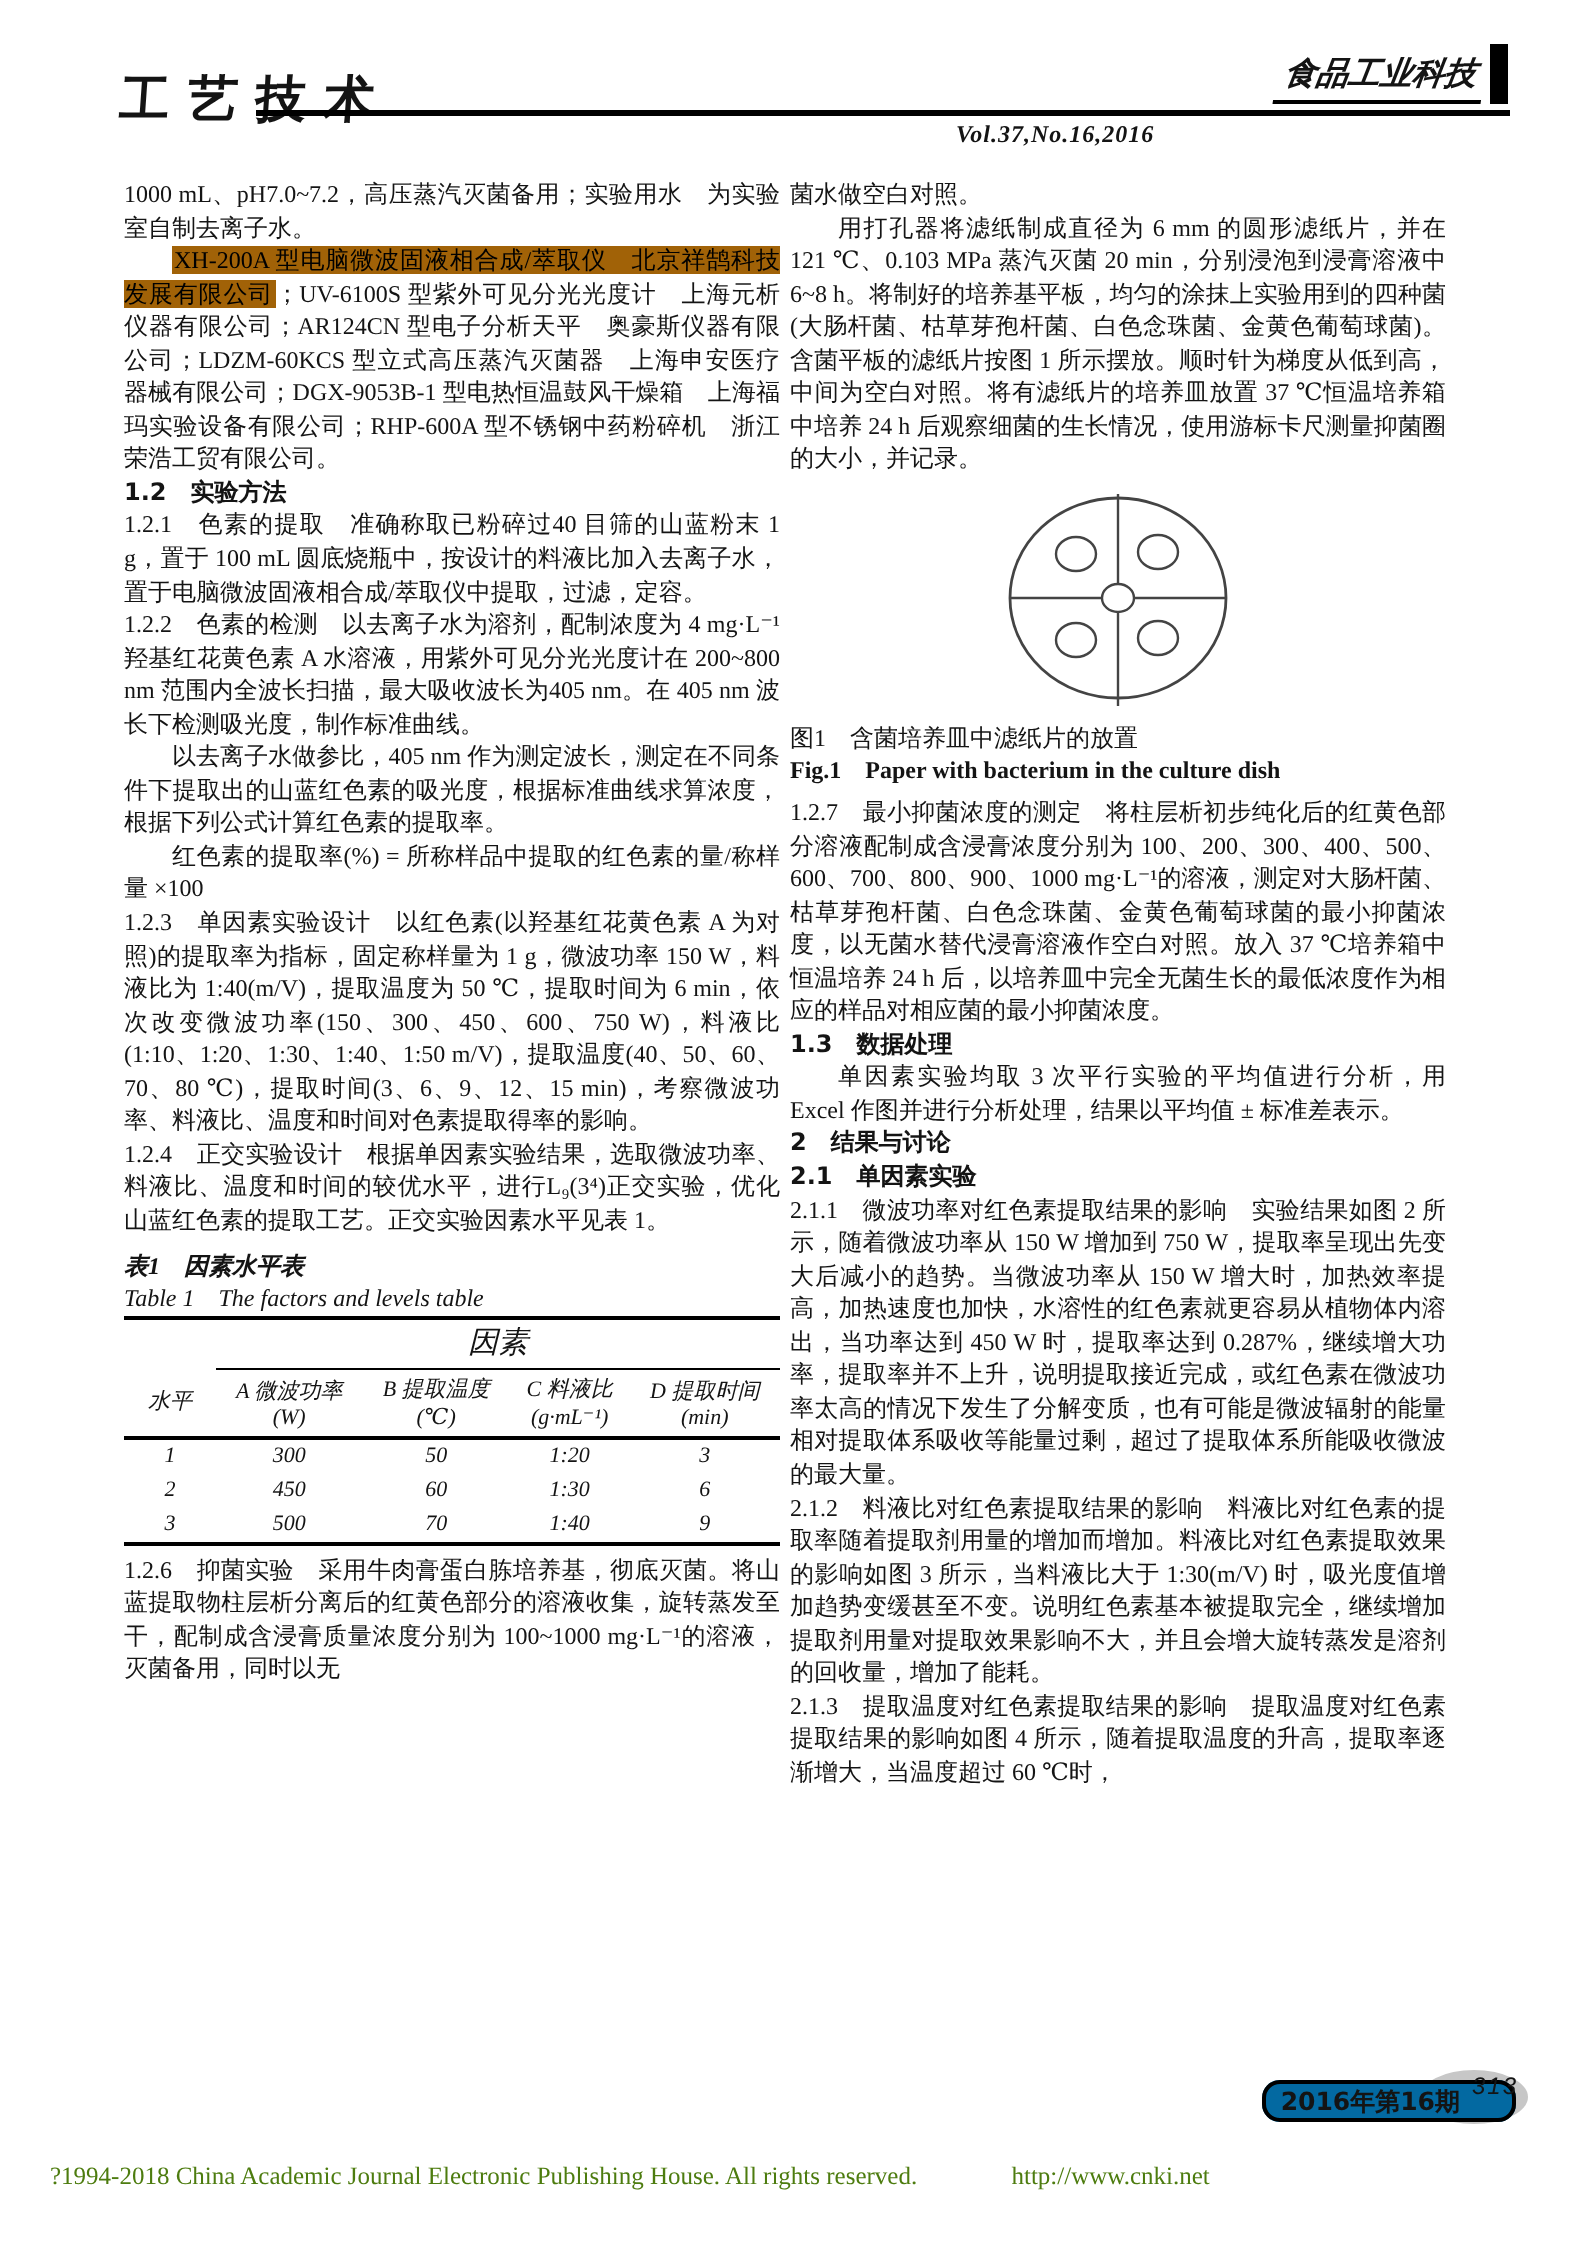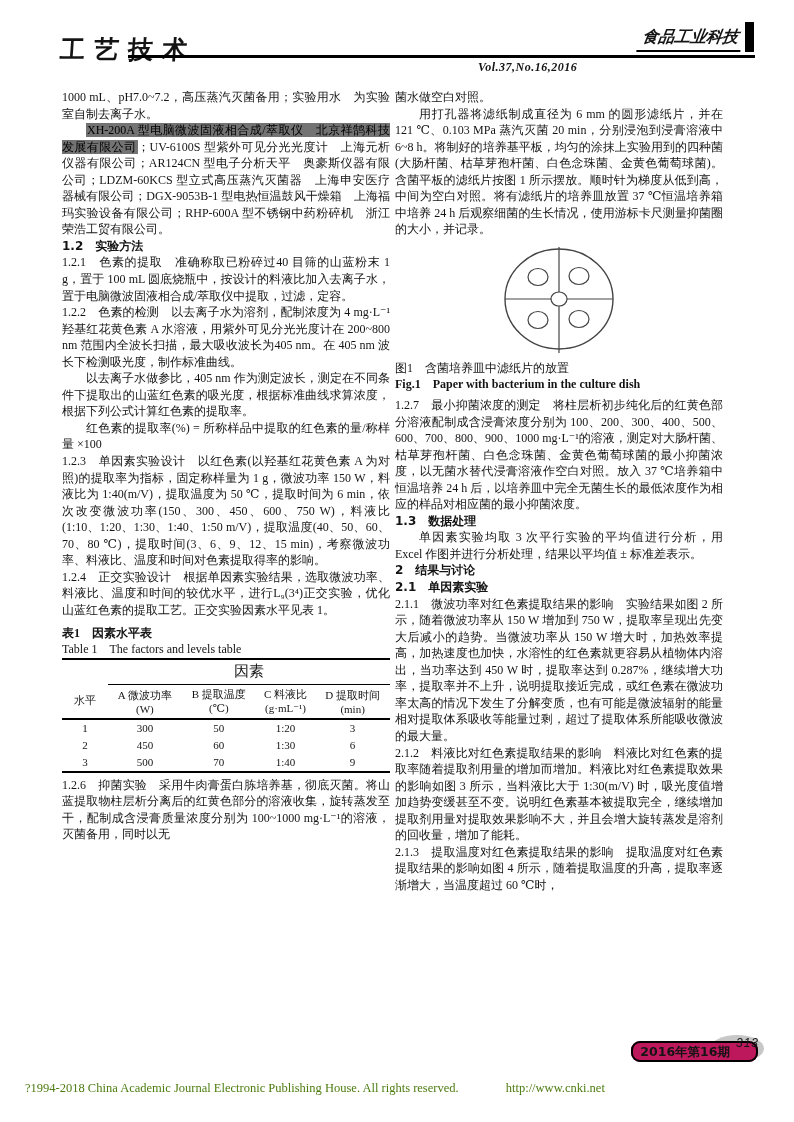--- a/index.html
+++ b/index.html
@@ -21,21 +21,21 @@
   .content{position:absolute;left:62px;top:89px;width:671px;height:958px;display:flex;gap:5px;overflow:hidden;}
   .col{width:328px;}
   .col p{margin:0;text-align:justify;font-size:12px;line-height:1.38;}
   .ind{text-indent:2em;}
   .h3{font-family:"DejaVu Sans",sans-serif;font-weight:bold;font-size:12.5px;margin:3px 0 2px 0;}
   .h1big{font-family:"DejaVu Sans",sans-serif;font-weight:bold;font-size:16.5px;margin:7px 0 4px 0;}
   mark{padding:0 1px;}
   sup{font-size:9px;}
 
   
-  .tbl-wrap{margin:6px 0 4px 0;}
+  .tbl-wrap{margin:6px 0 4px 0;font-style:italic;}
   .tbl-title-cn{text-align:center;font-weight:bold;font-size:12px;margin:0;}
   .tbl-title-en{text-align:center;font-size:11.5px;margin:0 0 2px 0;}
   table.factors{width:100%;border-collapse:collapse;font-size:11px;text-align:center;
                 border-top:2.5px solid #000;border-bottom:2.5px solid #000;}
   table.factors th,table.factors td{padding:2.5px 1px;font-weight:normal;}
   .factors .group-row th.gh{border-bottom:1.5px solid #000;font-size:15px;}
   .factors .head-row th{border-bottom:2px solid #000;}
   .factors .head-row th .unit{display:block;}
   .factors .lvl{width:14%;}
 
@@ -43,21 +43,21 @@
   .figure{margin:6px 0 4px 0;text-align:center;}
   .fig-cap-cn{font-weight:normal;font-size:12px;margin:3px 0 0 0;text-align:center;}
   .fig-cap-en{font-weight:bold;font-size:11.5px;margin:0 0 2px 0;text-align:center;
               font-family:"Liberation Serif",serif;}
 
   
   .page-badge{position:absolute;right:36px;top:1042px;height:26px;}
   .page-badge .num-ellipse{position:absolute;right:-6px;top:-7px;width:54px;height:27px;
               background:#c7c7c7;border-radius:50%;}
   .page-badge .issue-box{position:relative;z-index:2;border:2.5px solid #000;border-radius:9px;
-              background:#be185d;font-family:"DejaVu Sans",sans-serif;font-weight:bold;font-size:12.5px;
+              background:#0369a1;font-family:"DejaVu Sans",sans-serif;font-weight:bold;font-size:12.5px;
               padding:1px 26px 1px 7px;}
   .page-badge .page-num{position:absolute;z-index:3;right:-1px;top:-6px;font-style:italic;
               font-family:Liberation Sans, sans-serif;font-size:12px;letter-spacing:1px;}
   .copyright{position:absolute;left:25px;top:1081px;width:744px;color:#4d7c0f;font-size:12.5px;}
   .copyright .url{margin-left:44px;}
 </style>
 </head>
 <body>
 
 <div class="page">
@@ -67,21 +67,21 @@
   <div class="journal-badge">
     <span class="jname">食品工业科技</span>
     <span class="bar"></span>
   </div>
   <div class="vol-line">Vol.37,No.16,2016</div>
 
   <div class="content">
 
     <div class="col">
       <p>1000 mL、pH7.0~7.2，高压蒸汽灭菌备用；实验用水　为实验室自制去离子水。</p>
-      <p class="ind"><mark style="background: #737373;">XH-200A 型电脑微波固液相合成/萃取仪　北京祥鹄科技发展有限公司</mark><span>；UV-6100S 型紫外可见分光光度计　上海元析仪器有限公司；AR124CN 型电子分析天平　奥豪斯仪器有限公司；LDZM-60KCS 型立式高压蒸汽灭菌器　上海申安医疗器械有限公司；DGX-9053B-1 型电热恒温鼓风干燥箱　上海福玛实验设备有限公司；RHP-600A 型不锈钢中药粉碎机　浙江荣浩工贸有限公司。</span></p>
+      <p class="ind"><mark style="background: #a16207;">XH-200A 型电脑微波固液相合成/萃取仪　北京祥鹄科技发展有限公司</mark><span>；UV-6100S 型紫外可见分光光度计　上海元析仪器有限公司；AR124CN 型电子分析天平　奥豪斯仪器有限公司；LDZM-60KCS 型立式高压蒸汽灭菌器　上海申安医疗器械有限公司；DGX-9053B-1 型电热恒温鼓风干燥箱　上海福玛实验设备有限公司；RHP-600A 型不锈钢中药粉碎机　浙江荣浩工贸有限公司。</span></p>
       <p class="h3">1.2　实验方法</p>
       <p>1.2.1　色素的提取　准确称取已粉碎过40 目筛的山蓝粉末 1 g，置于 100 mL 圆底烧瓶中，按设计的料液比加入去离子水，置于电脑微波固液相合成/萃取仪中提取，过滤，定容。</p>
       <p>1.2.2　色素的检测　以去离子水为溶剂，配制浓度为 4 mg·L⁻¹羟基红花黄色素 A 水溶液，用紫外可见分光光度计在 200~800 nm 范围内全波长扫描，最大吸收波长为405 nm。在 405 nm 波长下检测吸光度，制作标准曲线。</p>
       <p class="ind">以去离子水做参比，405 nm 作为测定波长，测定在不同条件下提取出的山蓝红色素的吸光度，根据标准曲线求算浓度，根据下列公式计算红色素的提取率。</p>
       <p class="ind">红色素的提取率(%) = 所称样品中提取的红色素的量/称样量 ×100</p>
       <p>1.2.3　单因素实验设计　以红色素(以羟基红花黄色素 A 为对照)的提取率为指标，固定称样量为 1 g，微波功率 150 W，料液比为 1:40(m/V)，提取温度为 50 ℃，提取时间为 6 min，依次改变微波功率(150、300、450、600、750 W)，料液比(1:10、1:20、1:30、1:40、1:50 m/V)，提取温度(40、50、60、70、80 ℃)，提取时间(3、6、9、12、15 min)，考察微波功率、料液比、温度和时间对色素提取得率的影响。</p>
       <p>1.2.4　正交实验设计　根据单因素实验结果，选取微波功率、料液比、温度和时间的较优水平，进行L₉(3⁴)正交实验，优化山蓝红色素的提取工艺。正交实验因素水平见表 1。</p>
 
       <div class="tbl-wrap">
         <p class="tbl-title-cn">表1　因素水平表</p>

